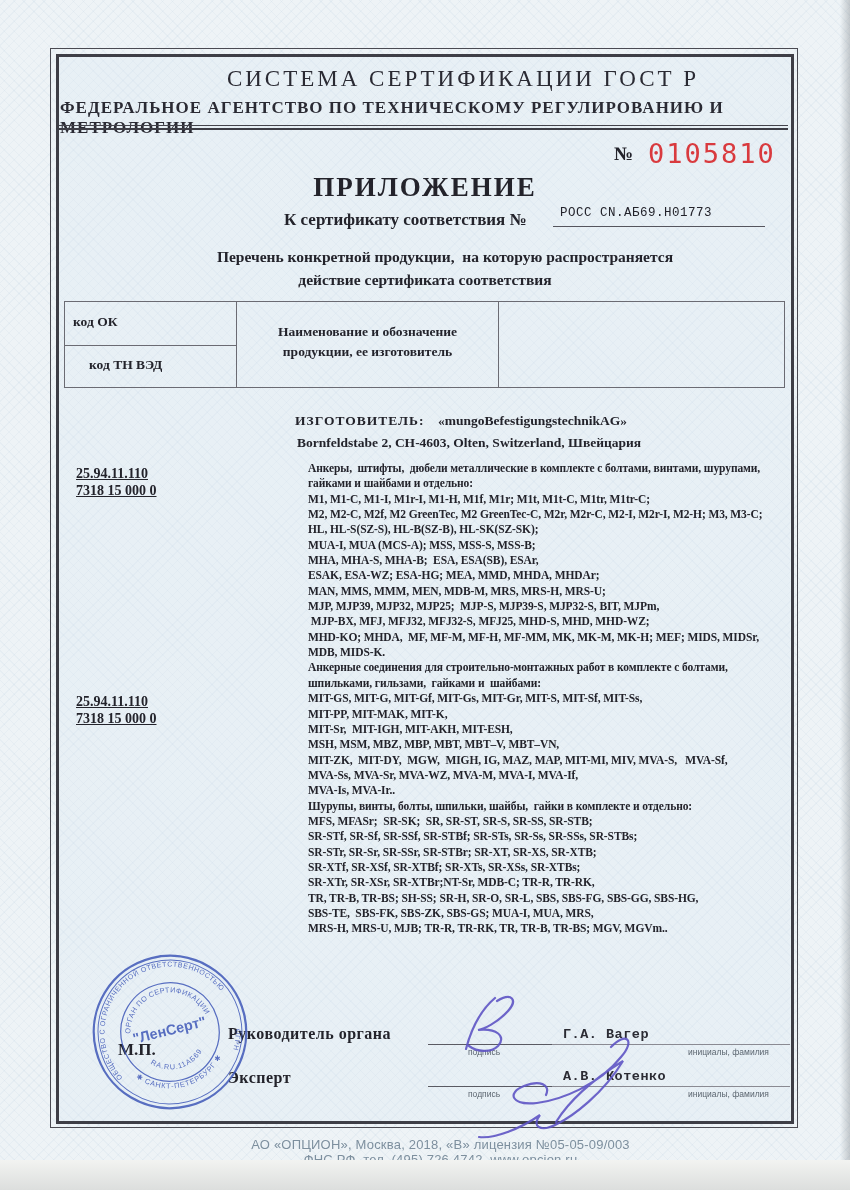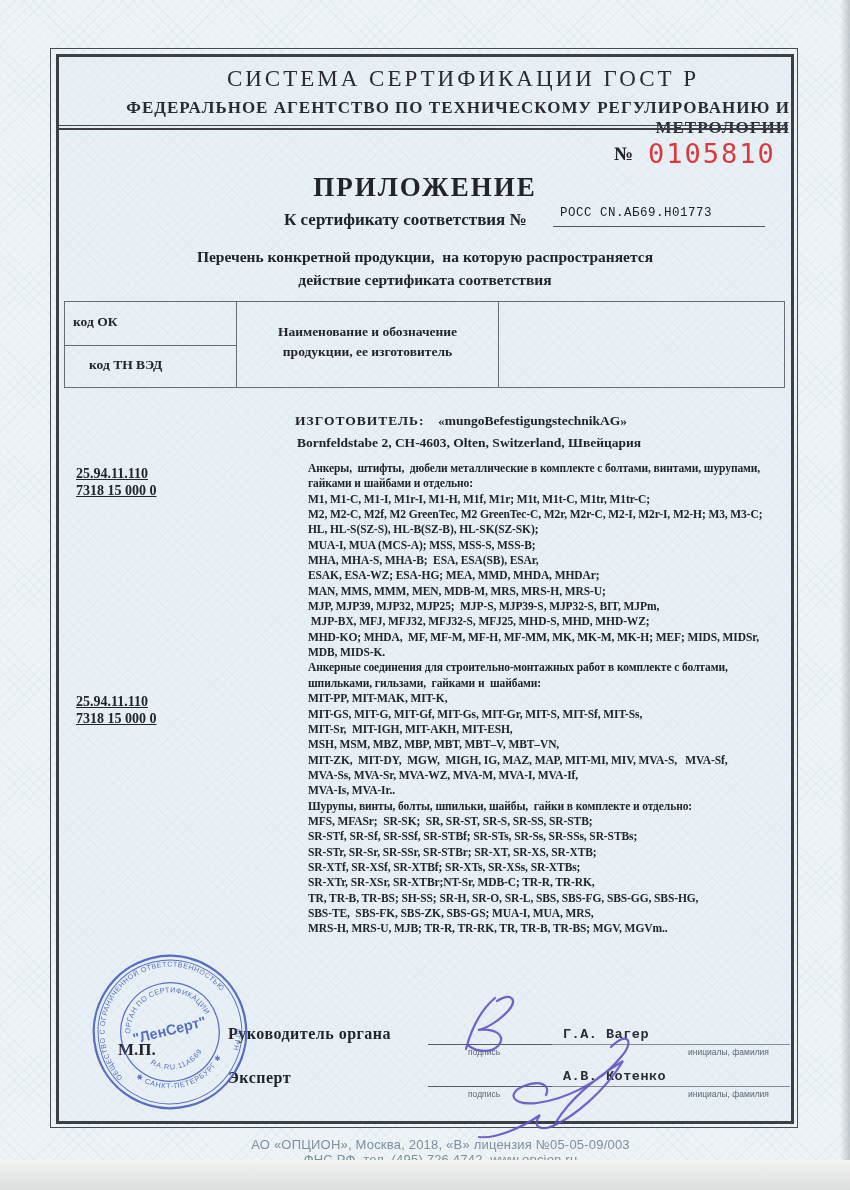--- a/index.html
+++ b/index.html
@@ -18,35 +18,35 @@
         border:1px solid #4a4a52;}
   .frame-inner{position:absolute;left:56px;top:54px;width:732px;height:1064px;
         border:3px solid #3e3e46;background:rgba(215,233,244,0.25);}
   .abs{position:absolute;}
   .pre{white-space:pre;}
   .mono{font-family:"Liberation Mono", monospace;}
 
   .head-title{left:60px;top:66px;width:730px;font-size:23px;font-weight:normal;
         letter-spacing:3px;text-align:center;color:#2a2a33;margin-left:38px;}
   .head-sub{left:60px;top:98px;width:730px;font-size:17px;font-weight:bold;
-        letter-spacing:1px;text-align:right;color:#2a2a33;}
+        letter-spacing:1px;text-align:left;color:#2a2a33;}
   .head-rule1{left:59px;top:125px;width:729px;border-top:1px solid #44444c;}
   .head-rule2{left:59px;top:128px;width:729px;border-top:2px solid #3e3e46;}
 
   .num-label{left:614px;top:143px;font-size:19px;font-weight:bold;}
   .num-value{left:648px;top:138px;font-family:"DejaVu Sans Mono", monospace;
         font-size:27px;letter-spacing:2px;color:var(--accent_red,#d93a3e);}
 
   .doc-title{left:60px;top:172px;width:730px;font-size:27px;font-weight:bold;
         letter-spacing:2px;text-align:center;}
   .cert-label{left:284px;top:210px;font-size:17px;font-weight:bold;text-align:right;}
   .cert-value{left:560px;top:206px;font-size:12.5px;letter-spacing:0.5px;}
   .cert-line{left:553px;top:226px;width:212px;border-top:1px solid #55555d;}
 
-  .purpose1{left:60px;top:248px;width:730px;font-size:15.5px;font-weight:bold;text-align:center;}
+  .purpose1{left:60px;top:248px;width:730px;font-size:15.5px;font-weight:bold;text-align:center;padding-left:20px;}
   .purpose2{left:60px;top:271px;width:730px;font-size:15.5px;font-weight:bold;text-align:center;}
 
   .tbl{left:64px;top:301px;width:719px;height:85px;border:1px solid #6b6b73;}
   .tbl-v1{left:171px;top:0;height:85px;border-left:1px solid #6b6b73;position:absolute;}
   .tbl-v2{left:433px;top:0;height:85px;border-left:1px solid #6b6b73;position:absolute;}
   .tbl-h1{left:0;top:43px;width:171px;border-top:1px solid #6b6b73;position:absolute;}
   .cell-ok{left:8px;top:12px;font-size:13.5px;font-weight:bold;position:absolute;}
   .cell-tnved{left:24px;top:55px;font-size:13.5px;font-weight:bold;position:absolute;}
   .cell-prod{left:172px;top:20px;width:261px;font-size:13.5px;font-weight:bold;
         text-align:center;line-height:20px;position:absolute;}
@@ -151,22 +151,22 @@
       <div>MUA-I, MUA (MCS-A); MSS, MSS-S, MSS-B;</div>
       <div>MHA, MHA-S, MHA-B;  ESA, ESA(SB), ESAr,</div>
       <div>ESAK, ESA-WZ; ESA-HG; MEA, MMD, MHDA, MHDAr;</div>
       <div>MAN, MMS, MMM, MEN, MDB-M, MRS, MRS-H, MRS-U;</div>
       <div>MJP, MJP39, MJP32, MJP25;  MJP-S, MJP39-S, MJP32-S, BIT, MJPm,</div>
       <div> MJP-BX, MFJ, MFJ32, MFJ32-S, MFJ25, MHD-S, MHD, MHD-WZ;</div>
       <div>MHD-KO; MHDA,  MF, MF-M, MF-H, MF-MM, MK, MK-M, MK-H; MEF; MIDS, MIDSr,</div>
       <div>MDB, MIDS-K.</div>
       <div>Анкерные соединения для строительно-монтажных работ в комплекте с болтами,</div>
       <div>шпильками, гильзами,  гайками и  шайбами:</div>
+      <div>MIT-GS, MIT-G, MIT-Gf, MIT-Gs, MIT-Gr, MIT-S, MIT-Sf, MIT-Ss,</div>
       <div>MIT-PP, MIT-MAK, MIT-K,</div>
-      <div>MIT-GS, MIT-G, MIT-Gf, MIT-Gs, MIT-Gr, MIT-S, MIT-Sf, MIT-Ss,</div>
       <div>MIT-Sr,  MIT-IGH, MIT-AKH, MIT-ESH,</div>
       <div>MSH, MSM, MBZ, MBP, MBT, MBT–V, MBT–VN,</div>
       <div>MIT-ZK,  MIT-DY,  MGW,  MIGH, IG, MAZ, MAP, MIT-MI, MIV, MVA-S,   MVA-Sf,</div>
       <div>MVA-Ss, MVA-Sr, MVA-WZ, MVA-M, MVA-I, MVA-If,</div>
       <div>MVA-Is, MVA-Ir..</div>
       <div>Шурупы, винты, болты, шпильки, шайбы,  гайки в комплекте и отдельно:</div>
       <div>MFS, MFASr;  SR-SK;  SR, SR-ST, SR-S, SR-SS, SR-STB;</div>
       <div>SR-STf, SR-Sf, SR-SSf, SR-STBf; SR-STs, SR-Ss, SR-SSs, SR-STBs;</div>
       <div>SR-STr, SR-Sr, SR-SSr, SR-STBr; SR-XT, SR-XS, SR-XTB;</div>
       <div>SR-XTf, SR-XSf, SR-XTBf; SR-XTs, SR-XSs, SR-XTBs;</div>

